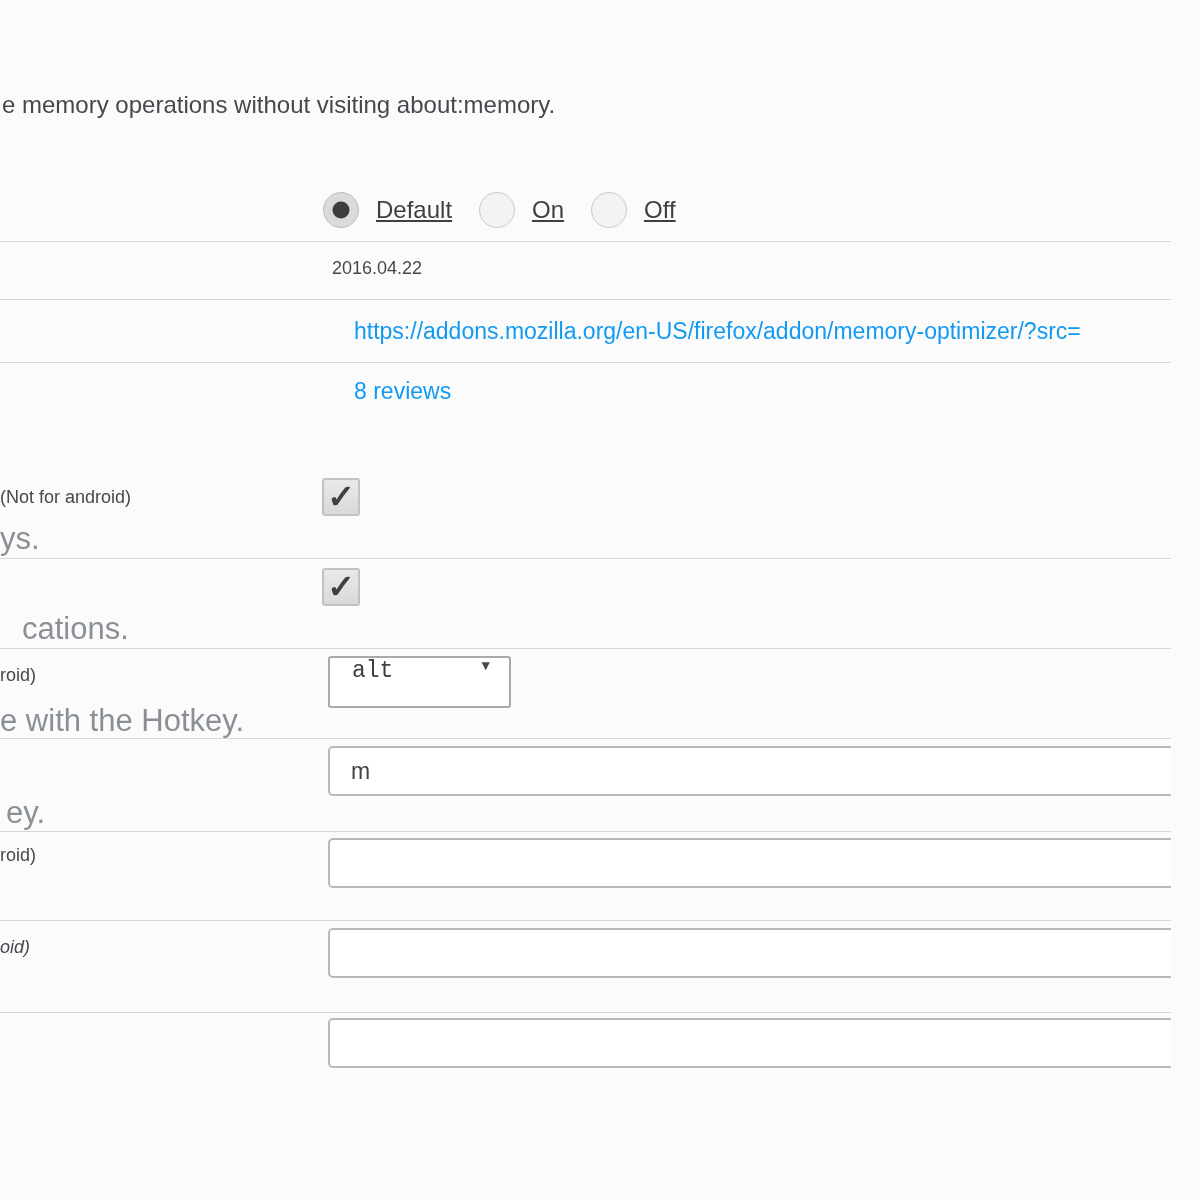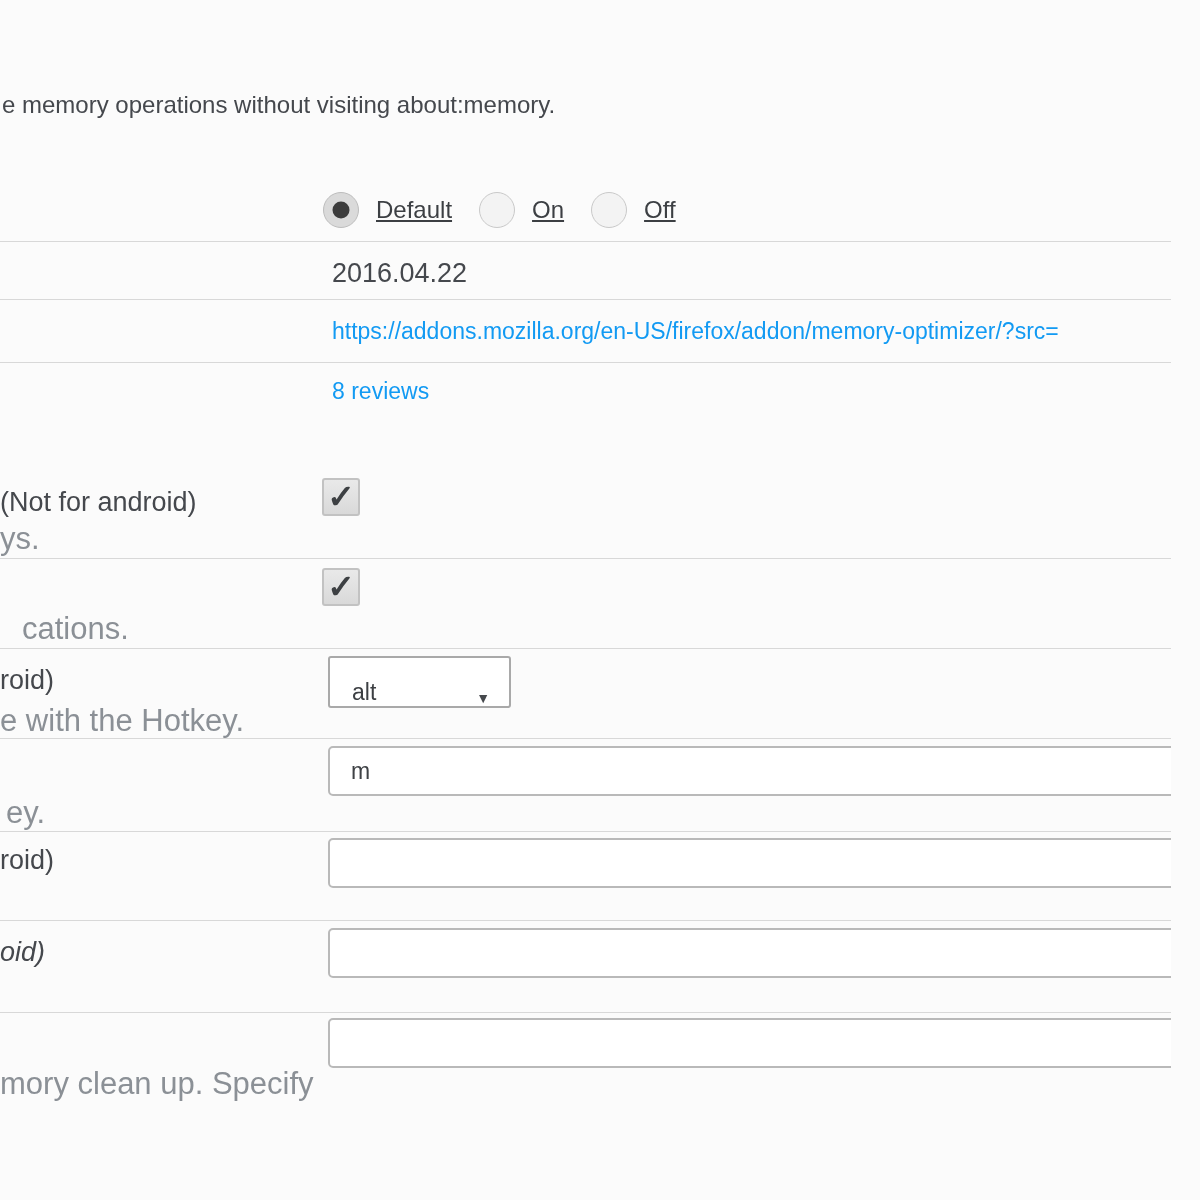--- a/index.html
+++ b/index.html
@@ -4,23 +4,23 @@
 <style>
   html,body{margin:0;padding:0;background:#fbfbfb;}
   #screen{
     position:relative;width:1171px;height:1200px;overflow:hidden;
     background:#fbfbfb;
     font-family:"Liberation Sans", sans-serif;
     color:#3f4246;
   }
   .abs{position:absolute;}
   .divider{position:absolute;left:0;width:1200px;height:1px;background:#d8d8d8;}
-  .dark-text{font-size:27px;color:#45484d;white-space:nowrap;}
+  .dark-text{font-size:18px;color:#45484d;white-space:nowrap;}
   .muted-text{font-size:31px;color:#8b9096;white-space:nowrap;}
-  .link{font-size:23px;color:var(--link,#129af3);white-space:nowrap;text-decoration:none;cursor:pointer;}
+  .link{font-size:23px;color:var(--link,#129af3);white-space:nowrap;text-decoration:none;cursor:pointer;margin-left:22px;}
 
   
   .radio-row{display:flex;align-items:center;}
   .radio-option{display:flex;align-items:center;margin-right:27px;cursor:pointer;}
   .radio{
     width:36px;height:36px;border-radius:50%;
     background:#f3f3f3;border:1px solid #c9c9c9;
     margin-right:17px;position:relative;box-sizing:border-box;
   }
   .radio .dot{
@@ -42,21 +42,21 @@
   .checkbox .mark{
     display:none;font-size:33px;font-weight:bold;color:#3d4043;
     line-height:34px;
   }
   .checkbox.on .mark{display:block;}
 
   
   .select-box{
     position:absolute;left:328px;width:183px;height:52px;box-sizing:border-box;
     background:#fff;border:2px solid #a9a9a9;border-radius:3px;
-    display:flex;align-items:flex-end;cursor:pointer;
+    display:flex;align-items:flex-start;cursor:pointer;font-family:Liberation Mono, monospace;
   }
   .select-box .select-value{font-size:23px;color:#3c3f43;padding-left:22px;flex:1;}
   .select-box .select-arrow{font-size:14px;color:#46494d;padding-right:19px;}
 
   
   .text-input{
     position:absolute;left:328px;width:890px;height:50px;box-sizing:border-box;
     background:#ffffff;border:2px solid #b9b9b9;border-radius:5px;
     font-family:"Liberation Sans", sans-serif;font-size:23px;color:#3f4246;
     padding:0 0 0 21px;outline:none;
@@ -136,17 +136,16 @@
   <input class="text-input" style="top: 838px;" type="text" value="">
 
   <div class="divider" style="top:920px;"></div>
 
   <div class="abs dark-text" style="left:0;top:937px;font-style:italic;">oid)</div>
   <input class="text-input" style="top: 928px;" type="text" value="">
 
   <div class="divider" style="top:1012px;"></div>
 
   <input class="text-input" style="top: 1018px;" type="text" value="">
-  <div class="abs muted-text" style="left:0;top:1066px;">mory clean up. Specify</div>
 
   <div class="corner-box"></div>
 
 </div>
 
 </body></html>

